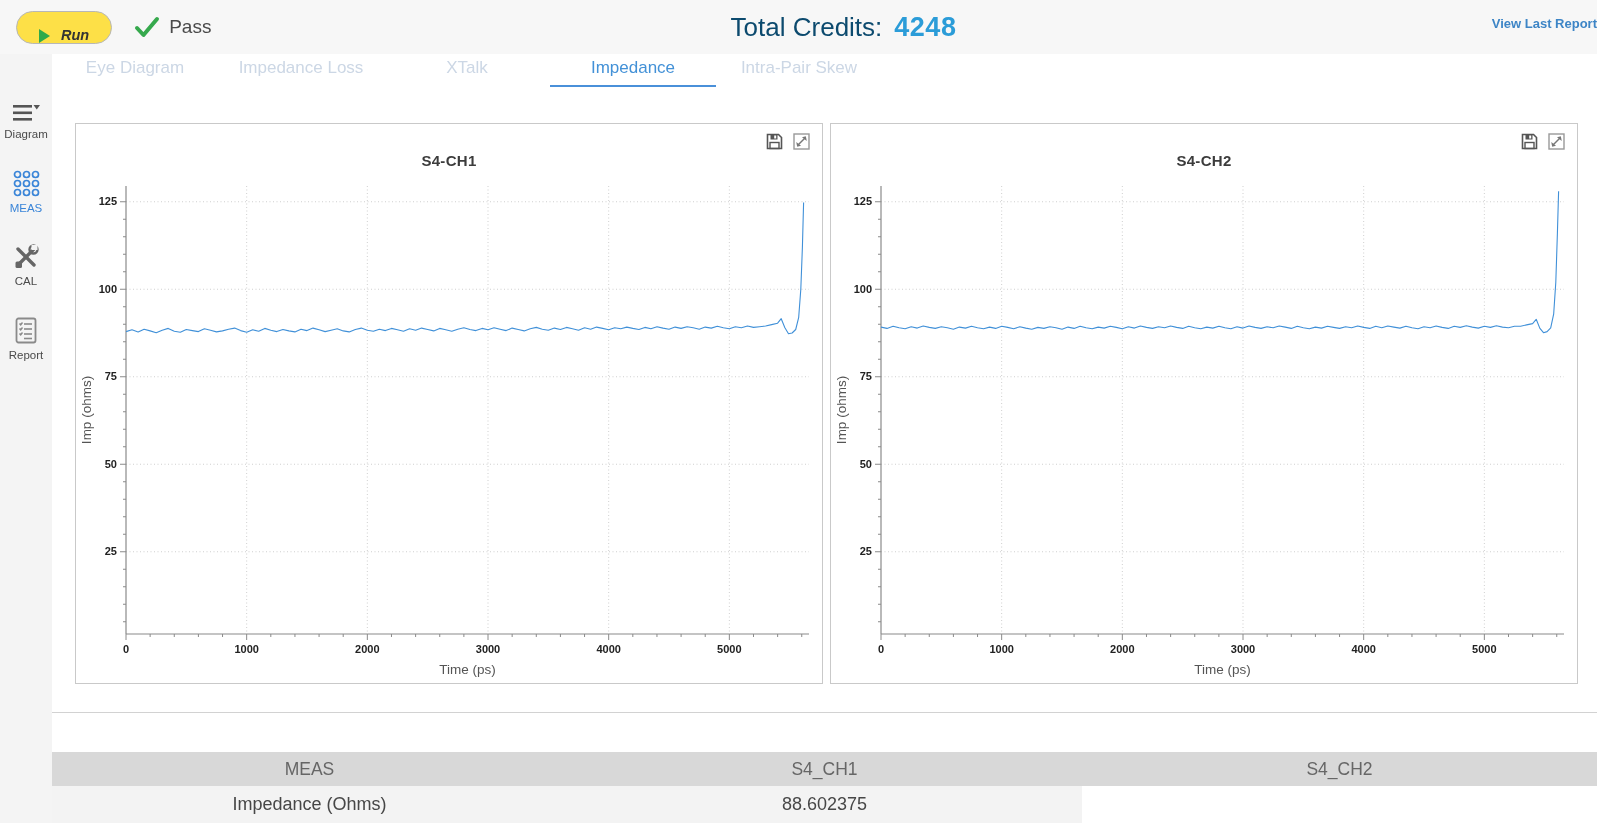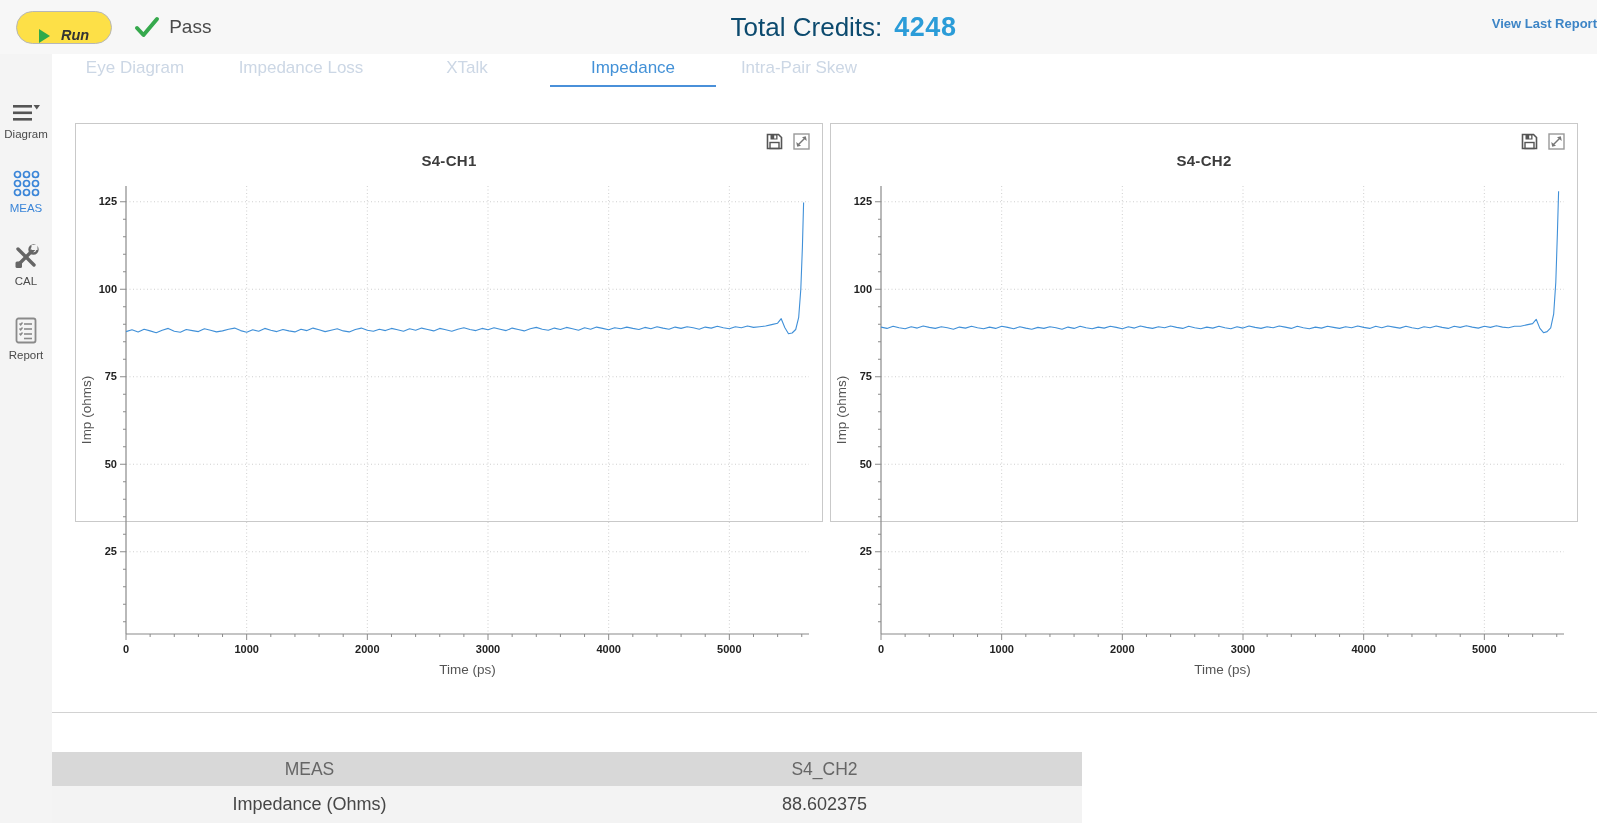--- a/index.html
+++ b/index.html
@@ -31,21 +31,21 @@
 
   
   .sidebar { position:absolute; left:0; top:54px; width:52px; height:769px;
     background:#f4f4f4; display:flex; flex-direction:column; align-items:center;
     padding-top:50px; gap:30px; }
   .side-item { display:flex; flex-direction:column; align-items:center; gap:5px; cursor:pointer; }
   .side-item .cap { font-size:11.5px; color:#4a4a4a; }
   .side-item.active .cap { color:#3a85d8; }
 
   
-  .panel { position:absolute; top:123px; width:748px; height:399px; background:#fff;
+  .panel { position:absolute; top:123px; width:748px; height:561px; background:#fff;
     border:1px solid #c9c9c9; }
   .panel.p1 { left:75px; } .panel.p2 { left:830px; }
   .panel .ptitle { position:absolute; top:28px; left:0; width:100%; text-align:center;
     font-size:15px; font-weight:bold; color:#3c3c3c; letter-spacing:0.3px; }
   .panel .picons { position:absolute; top:9px; right:12px; display:flex; gap:10px; }
   .picons .pi { cursor:pointer; }
   .panel svg.plot { position:absolute; left:0; top:0; }
 
   
   .hsep { position:absolute; left:52px; top:712px; width:1545px; height:1px; background:#d2d2d2; }
@@ -345,20 +345,21 @@
         <text x="15" y="286" text-anchor="middle" font-size="13.5" fill="#555" transform="rotate(-90 15 286)">Imp (ohms)</text>
         <polyline points="50.0,203.1 56.0,204.4 62.1,202.3 68.1,203.8 74.1,204.8 80.2,202.7 86.2,204.1 92.2,202.0 98.3,203.4 104.3,204.4 110.3,202.7 116.4,203.8 122.4,205.2 128.4,203.1 134.5,204.1 140.5,202.3 146.5,203.8 152.6,204.8 158.6,203.1 164.6,204.4 170.7,202.3 176.7,203.4 182.7,204.8 188.8,202.7 194.8,204.1 200.8,205.2 206.9,203.4 212.9,204.4 218.9,202.7 225.0,203.8 231.0,205.2 237.0,203.1 243.1,204.4 249.1,202.3 255.1,203.8 261.2,204.8 267.2,203.1 273.2,204.1 279.3,202.3 285.3,203.4 291.3,204.8 297.4,202.7 303.4,204.1 309.4,202.0 315.5,203.4 321.5,204.4 327.5,202.7 333.6,203.8 339.6,202.0 345.6,203.4 351.7,204.4 357.7,202.3 363.7,203.8 369.8,204.8 375.8,203.1 381.8,204.1 387.9,202.3 393.9,203.8 399.9,204.8 406.0,202.7 412.0,204.1 418.0,202.0 424.1,203.4 430.1,204.4 436.1,202.7 442.2,203.8 448.2,202.0 454.2,203.1 460.3,204.4 466.3,202.3 472.3,203.8 478.4,204.8 484.4,203.1 490.5,204.1 496.5,202.3 502.5,203.4 508.6,204.4 514.6,202.7 520.6,203.8 526.7,202.0 532.7,203.4 538.7,204.4 544.8,202.3 550.8,203.8 556.8,202.0 562.9,203.1 568.9,204.1 574.9,202.3 581.0,203.8 587.0,204.8 593.0,202.7 599.1,203.8 605.1,202.0 611.1,203.4 617.2,204.4 623.2,202.3 629.2,203.4 635.3,201.7 641.3,203.1 647.3,204.1 653.4,202.3 659.4,203.4 665.4,201.7 671.5,203.1 677.5,203.8 683.5,202.3 689.6,202.3 695.6,200.9 701.6,199.6 705.2,195.3 708.9,204.4 712.5,208.7 716.1,207.6 719.7,203.8 722.7,189.8 724.8,158.3 726.4,109.3 727.6,67.3" fill="none" stroke="#4090d8" stroke-width="1.1" stroke-linejoin="round"></polyline>
       </svg>
   </div>
 
   <div class="hsep"></div>
 
   <div class="mtable">
     <div class="mrow head" id="thead-row">
         <div class="mcell">MEAS</div>
+        <div class="mcell">S4_CH1</div>
         <div class="mcell">S4_CH2</div>
       </div>
     <div id="tbody-rows">
         <div class="mrow data">
           <div class="mcell">Impedance (Ohms)</div>
           <div class="mcell">88.602375</div>
         </div>
       </div>
   </div>
 

